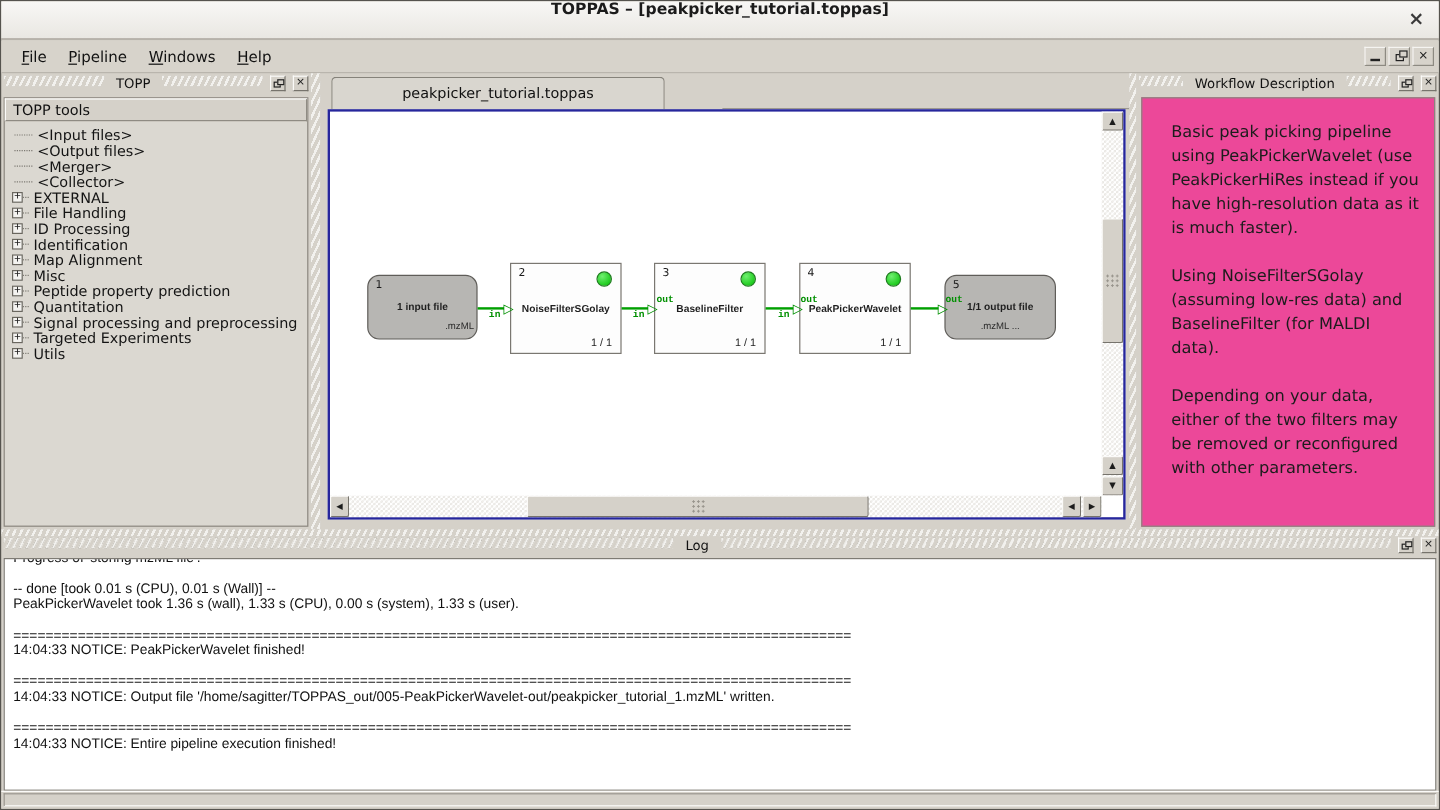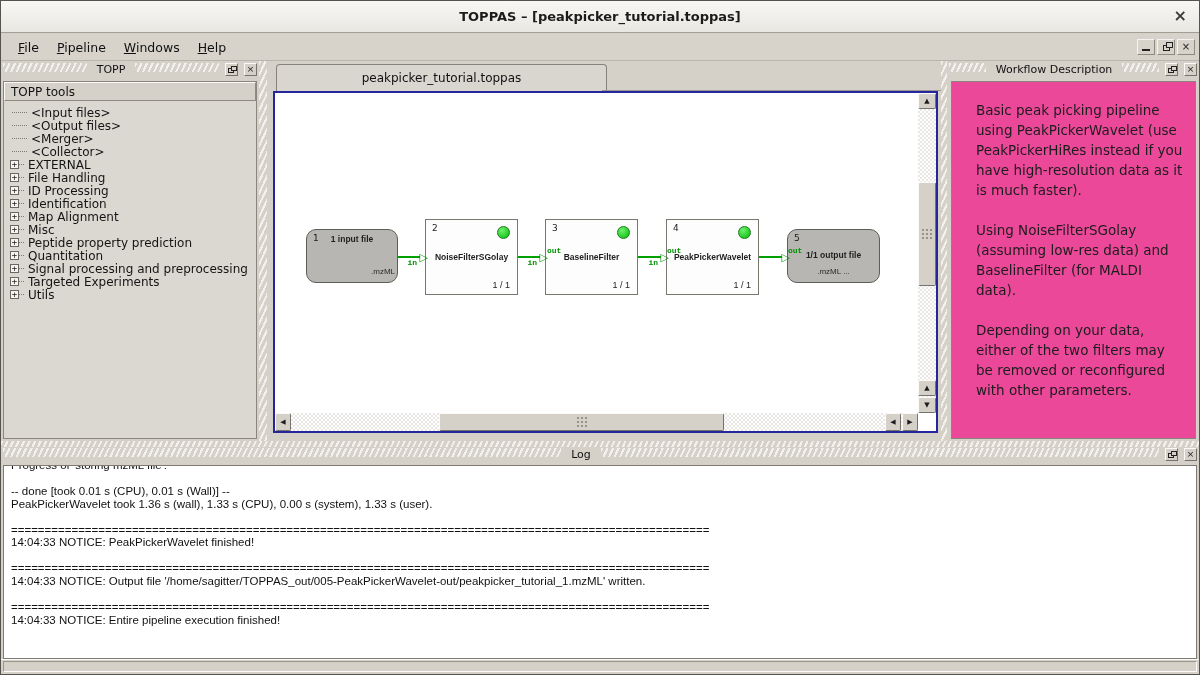--- a/index.html
+++ b/index.html
@@ -2,21 +2,21 @@
 <html><head>
 <meta charset="utf-8">
 <style>
   * { margin:0; padding:0; box-sizing:border-box; }
   html,body { width:1200px; height:675px; background:#000; font-family:"DejaVu Sans",sans-serif; }
   .window { position:relative; width:1200px; height:675px; background:#d5d1c9; border:1px solid #55534e; overflow:hidden; }
 
   
   .titlebar { position:absolute; left:0; top:0; width:100%; height:32px;
     background:linear-gradient(#f8f7f5,#e9e7e2); border-bottom:1px solid #a39e95;
-    display:flex; align-items:center; justify-content:center; }
+    display:flex; align-items:flex-start; justify-content:center; }
   .titlebar .wtitle { font-size:13px; font-weight:bold; color:#1b1b1b; }
   .titlebar .wclose { position:absolute; right:12px; top:6px; font-size:16px; font-weight:bold;
     color:#3a3a3a; cursor:default; line-height:18px; }
 
   
   .menubar { position:absolute; left:0; top:33px; width:100%; height:27px; background:#d7d3cb;
     border-bottom:1px solid #b9b5ad; display:flex; align-items:center; padding-left:8px; }
   .menu-item { display:inline-block; font-size:12.5px; color:#111; padding:3px 9px;text-align:right; }
   .menu-item::first-letter { text-decoration:underline; }
   .mdi-controls { position:absolute; right:4px; top:5px; display:flex; gap:2px; }
@@ -63,21 +63,21 @@
   .vsplit { position:absolute; top:0; height:100%; width:8px;
     background-image:repeating-linear-gradient(115deg,#f2f1ee 0 2px,rgba(0,0,0,0) 2px 5px),
                      repeating-linear-gradient(115deg,#aca89f 0 2px,#d5d1c9 2px 5px); }
   .hsplit { position:absolute; left:0; width:100%; height:6px;
     background-image:repeating-linear-gradient(115deg,#f2f1ee 0 2px,rgba(0,0,0,0) 2px 5px),
                      repeating-linear-gradient(115deg,#aca89f 0 2px,#d5d1c9 2px 5px); }
 
   
   .center { position:absolute; left:268px; top:0; width:672px; height:100%; }
   .tabbar { position:absolute; left:0; top:3px; width:100%; height:27px; }
-  .tab { position:absolute; left:7px; top:0; width:331px; height:27px; background:#d9d6cf;
+  .tab { position:absolute; left:7px; top:0; width:278px; height:27px; background:#d9d6cf;
     border:1px solid #85827a; border-bottom:none; border-top-left-radius:4px; border-top-right-radius:4px;
     font-size:12px; color:#111; text-align:center; padding-top:6px; }
   .tabbase { position:absolute; left:333px; right:0; bottom:0; height:1px; background:#9b978f; }
   .canvas-frame { position:absolute; left:4px; top:30px; width:665px; height:342px;
     border:2px solid #26269c; background:#ffffff; }
   .canvas { position:absolute; inset:0; overflow:hidden; }
 
   
   .node { position:absolute; border:1px solid #6e6b66; }
   .node-file { background:#b7b6b3; border-radius:10px; border-color:#5f5d59; }
@@ -268,21 +268,21 @@
     <div class="center">
       <div class="tabbar">
         <div class="tab">peakpicker_tutorial.toppas</div>
         <div class="tabbase"></div>
       </div>
       <div class="canvas-frame">
         <div class="canvas">
 
           <div class="node node-file" style="left:31px; top:136px; width:92px; height:54px;">
             <span class="node-num">1</span>
-            <span class="node-title" style="top:4px;">1 input file</span>
+            <span class="node-title" style="top:20px;">1 input file</span>
             <span class="node-sub" style="top:37px;text-align:right;">.mzML</span>
           </div>
 
           <div class="node node-tool" style="left:150px; top:126px; width:93px; height:76px;">
             <span class="node-num">2</span>
             <span class="status-light"></span>
             <span class="node-title" style="top:32px;">NoiseFilterSGolay</span>
             <span class="node-progress">1 / 1</span>
           </div>
 

